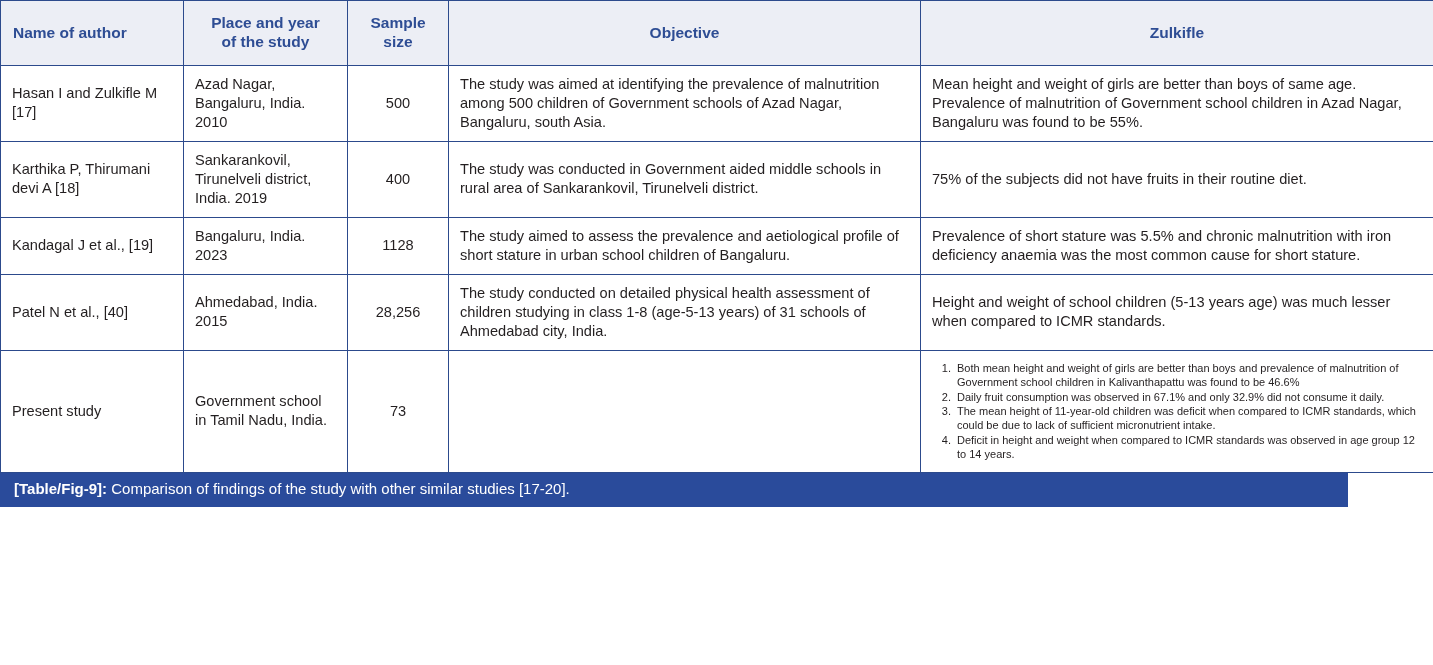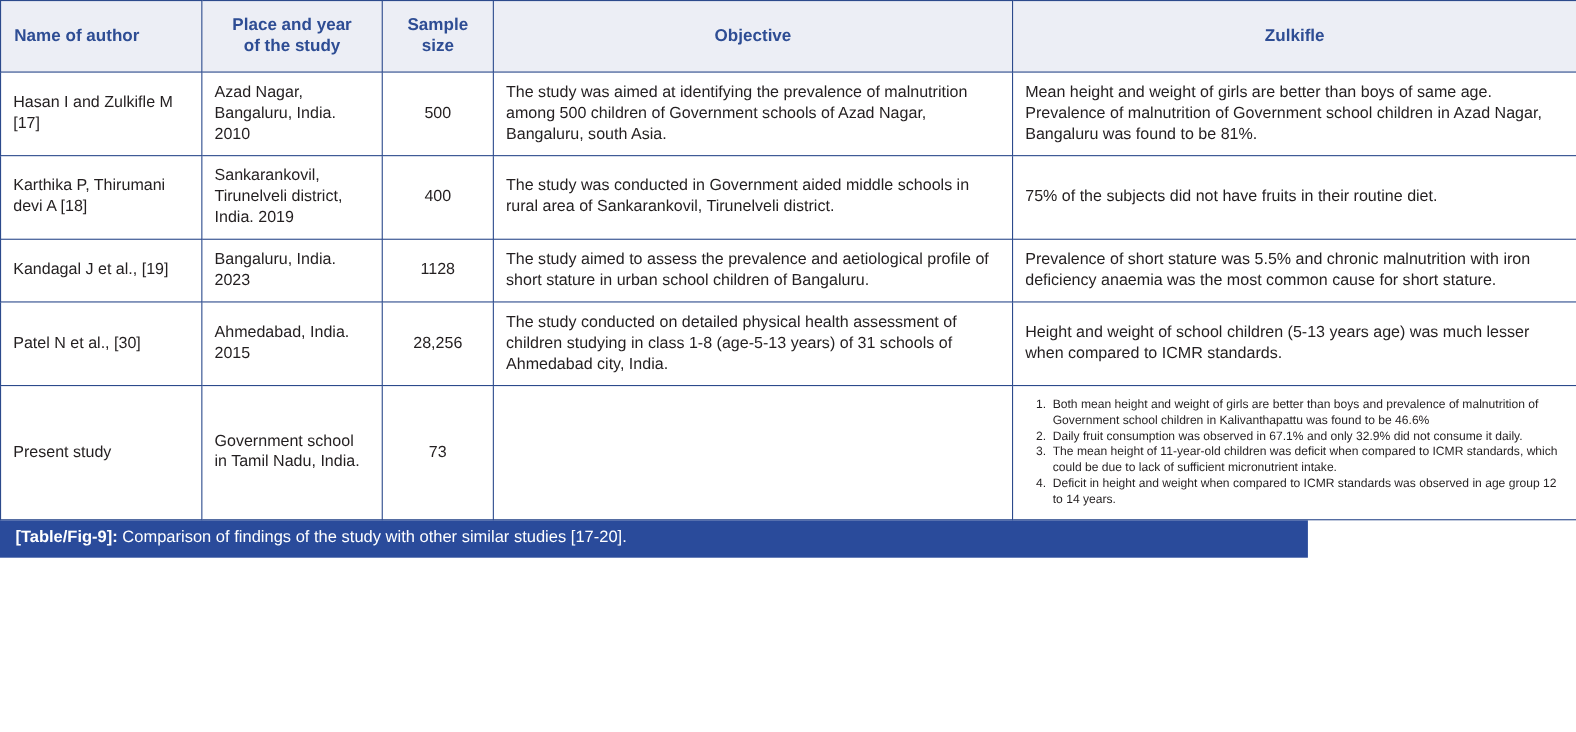--- a/index.html
+++ b/index.html
@@ -96,21 +96,21 @@
     padding-left: 3px;
   }
 
   .caption-bar {
     background: #2a4b9b;
     color: #ffffff;
     font-size: 15px;
     line-height: 1.25;
     padding: 7px 12px 7px 14px;
     box-sizing: border-box;
-    width: 1189px;
+    width: 1348px;
     height: 34px;
     white-space: nowrap;
     overflow: hidden;
   }
   .caption-bar .caption-tag {
     font-weight: bold;
   }
   .caption-bar .caption-text {
     font-weight: normal;
   }
@@ -143,41 +143,41 @@
         <th>Zulkifle</th>
       </tr>
     </thead>
     <tbody>
 
       <tr>
         <td class="cell-author">Hasan I and Zulkifle M [17]</td>
         <td class="cell-place">Azad Nagar, Bangaluru, India. 2010</td>
         <td class="cell-sample">500</td>
         <td class="cell-obj">The study was aimed at identifying the prevalence of malnutrition among 500 children of Government schools of Azad Nagar, Bangaluru, south Asia.</td>
-        <td class="cell-find">Mean height and weight of girls are better than boys of same age. Prevalence of malnutrition of Government school children in Azad Nagar, Bangaluru was found to be 81%.</td>
+        <td class="cell-find">Mean height and weight of girls are better than boys of same age. Prevalence of malnutrition of Government school children in Azad Nagar, Bangaluru was found to be 55%.</td>
       </tr>
 
       <tr>
         <td class="cell-author">Karthika P, Thirumani devi A [18]</td>
         <td class="cell-place">Sankarankovil, Tirunelveli district, India. 2019</td>
         <td class="cell-sample">400</td>
         <td class="cell-obj">The study was conducted in Government aided middle schools in rural area of Sankarankovil, Tirunelveli district.</td>
         <td class="cell-find">75% of the subjects did not have fruits in their routine diet.</td>
       </tr>
 
       <tr>
         <td class="cell-author">Kandagal J et al., [19]</td>
         <td class="cell-place">Bangaluru, India. 2023</td>
         <td class="cell-sample">1128</td>
         <td class="cell-obj">The study aimed to assess the prevalence and aetiological profile of short stature in urban school children of Bangaluru.</td>
         <td class="cell-find">Prevalence of short stature was 5.5% and chronic malnutrition with iron deficiency anaemia was the most common cause for short stature.</td>
       </tr>
 
       <tr>
-        <td class="cell-author">Patel N et al., [30]</td>
+        <td class="cell-author">Patel N et al., [40]</td>
         <td class="cell-place">Ahmedabad, India. 2015</td>
         <td class="cell-sample">28,256</td>
         <td class="cell-obj">The study conducted on detailed physical health assessment of children studying in class 1-8 (age-5-13 years) of 31 schools of Ahmedabad city, India.</td>
         <td class="cell-find">Height and weight of school children (5-13 years age) was much lesser when compared to ICMR standards.</td>
       </tr>
 
       <tr class="row-present">
         <td class="cell-author">Present study</td>
         <td class="cell-place">Government school in Tamil Nadu, India.</td>
         <td class="cell-sample">73</td>

